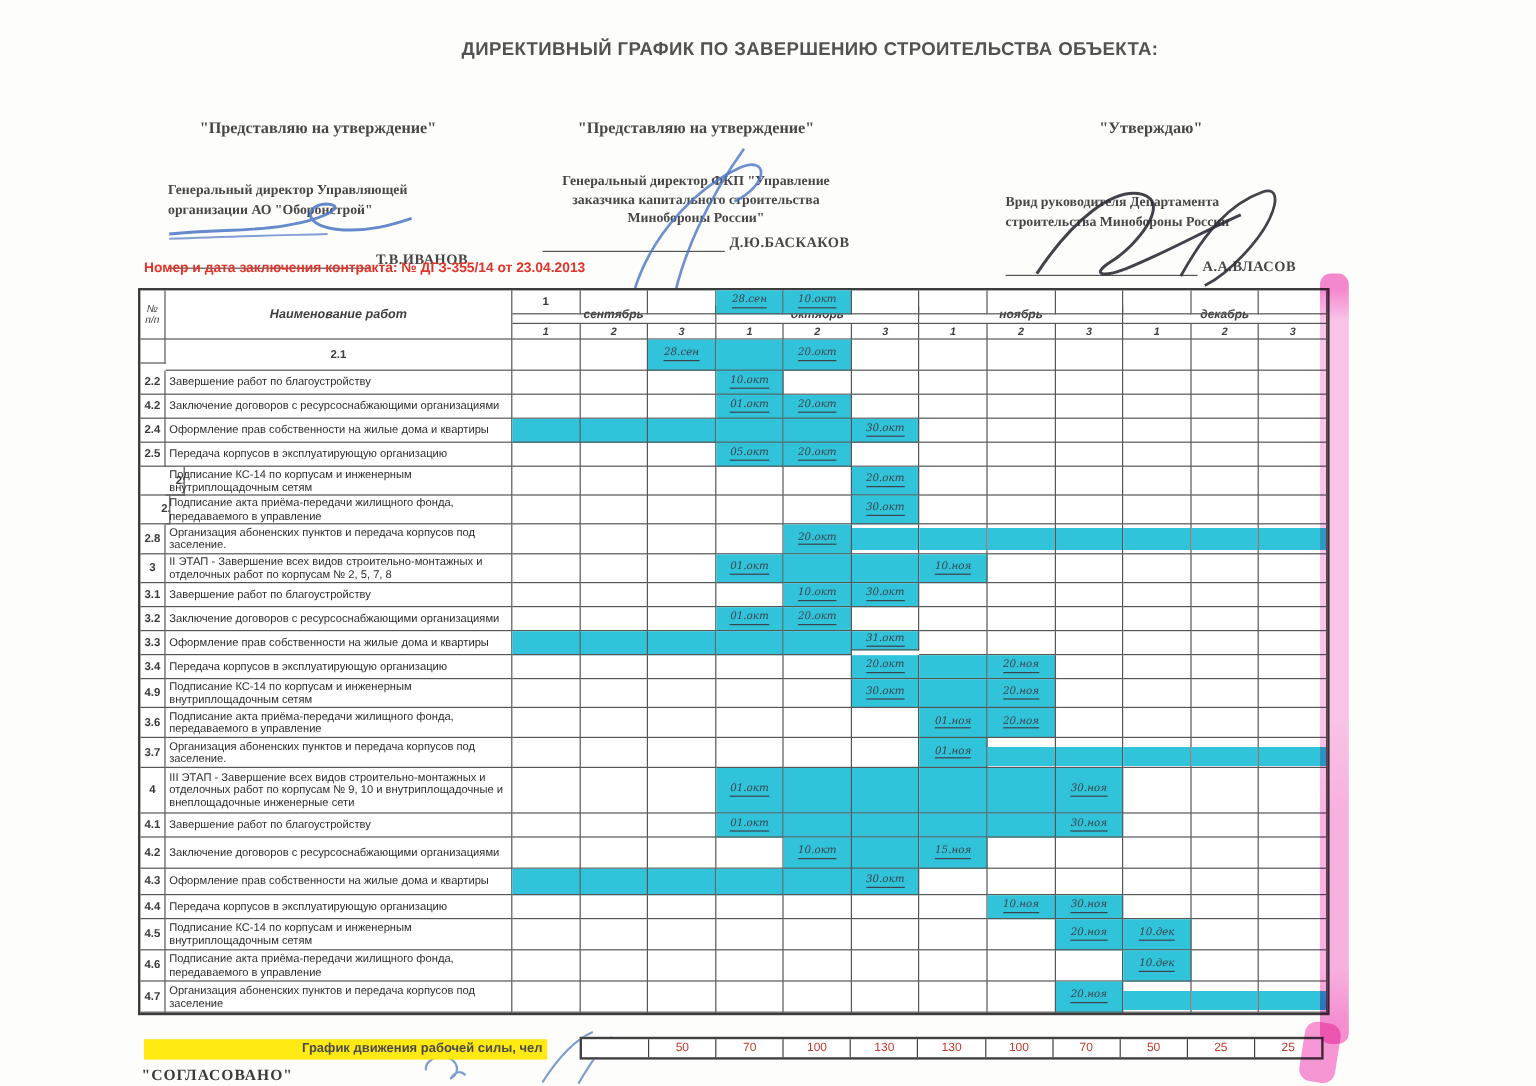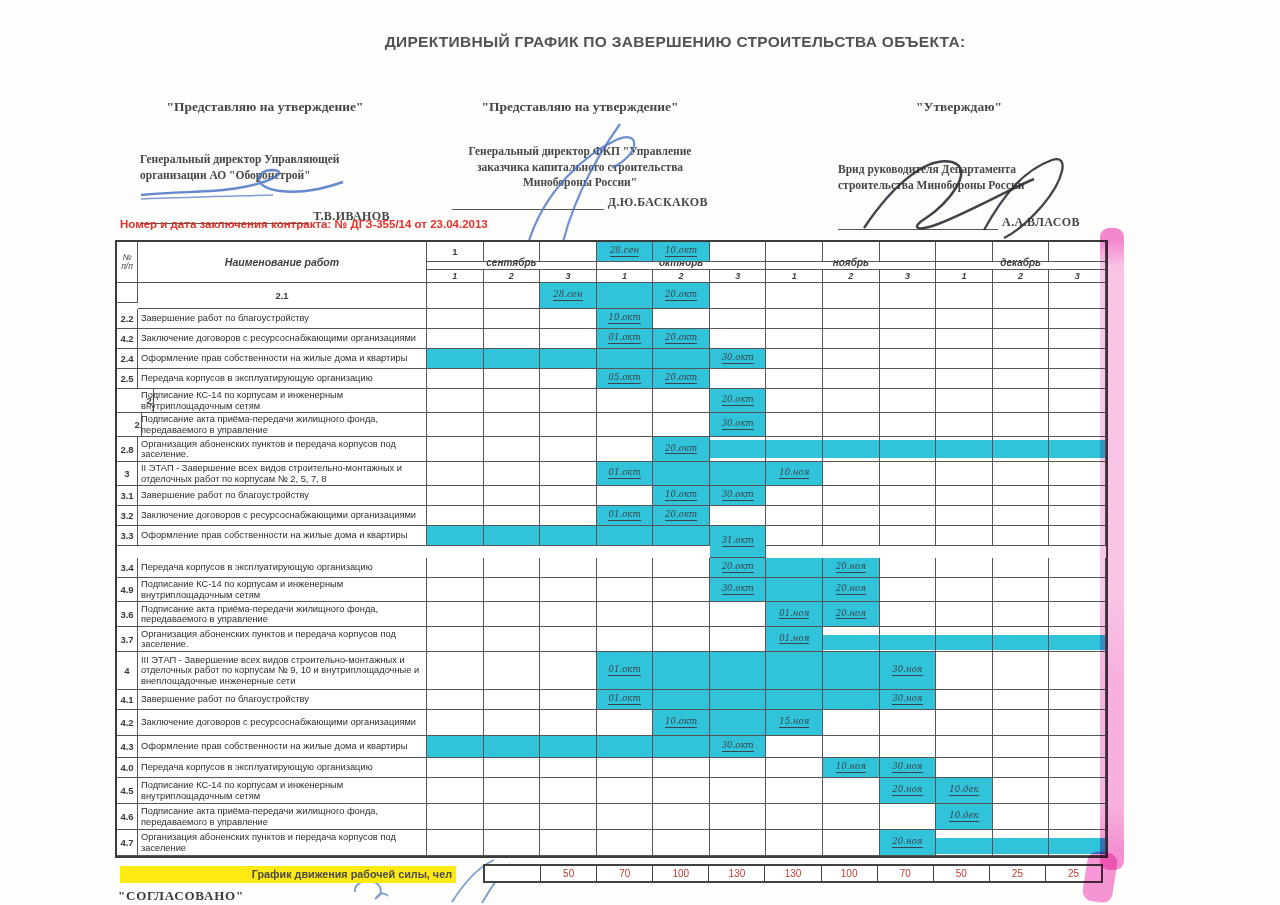--- a/index.html
+++ b/index.html
@@ -349,21 +349,21 @@
       <div class="gc g-col" style="height: 20px;"></div>
       <div class="gc g-col" style="height: 20px;"></div>
       <div class="gc g-col" style="height: 20px;"></div>
       <div class="gc g-num" style="height: 20px;">3.3</div>
       <div class="gc g-name" style="height: 20px;">Оформление прав собственности на жилые дома и квартиры</div>
       <div class="gc g-col bar" style="height: 20px;"></div>
       <div class="gc g-col bar" style="height: 20px;"></div>
       <div class="gc g-col bar" style="height: 20px;"></div>
       <div class="gc g-col bar" style="height: 20px;"></div>
       <div class="gc g-col bar" style="height: 20px;"></div>
-      <div class="gc g-col bar" style="height: 32px;">
+      <div class="gc g-col bar" style="height: 16px;">
         <div class="g-date">31.окт</div>
       </div>
       <div class="gc g-col" style="height: 20px;"></div>
       <div class="gc g-col" style="height: 20px;"></div>
       <div class="gc g-col" style="height: 20px;"></div>
       <div class="gc g-col" style="height: 20px;"></div>
       <div class="gc g-col" style="height: 20px;"></div>
       <div class="gc g-col" style="height: 20px;"></div>
       <div class="gc g-num" style="height: 20px;">3.4</div>
       <div class="gc g-name" style="height: 20px;">Передача корпусов в эксплуатирующую организацию</div>
@@ -498,21 +498,21 @@
       <div class="gc g-col bar" style="height: 22px;"></div>
       <div class="gc g-col bar" style="height: 22px;">
         <div class="g-date">30.окт</div>
       </div>
       <div class="gc g-col" style="height: 22px;"></div>
       <div class="gc g-col" style="height: 22px;"></div>
       <div class="gc g-col" style="height: 22px;"></div>
       <div class="gc g-col" style="height: 22px;"></div>
       <div class="gc g-col" style="height: 22px;"></div>
       <div class="gc g-col" style="height: 22px;"></div>
-      <div class="gc g-num" style="height: 20px;">4.0</div>
+      <div class="gc g-num" style="height: 20px;">4.4</div>
       <div class="gc g-name" style="height: 20px;">Передача корпусов в эксплуатирующую организацию</div>
       <div class="gc g-col" style="height: 20px;"></div>
       <div class="gc g-col" style="height: 20px;"></div>
       <div class="gc g-col" style="height: 20px;"></div>
       <div class="gc g-col" style="height: 20px;"></div>
       <div class="gc g-col" style="height: 20px;"></div>
       <div class="gc g-col" style="height: 20px;"></div>
       <div class="gc g-col" style="height: 20px;"></div>
       <div class="gc g-col bar" style="height: 20px;">
         <div class="g-date">10.ноя</div>

